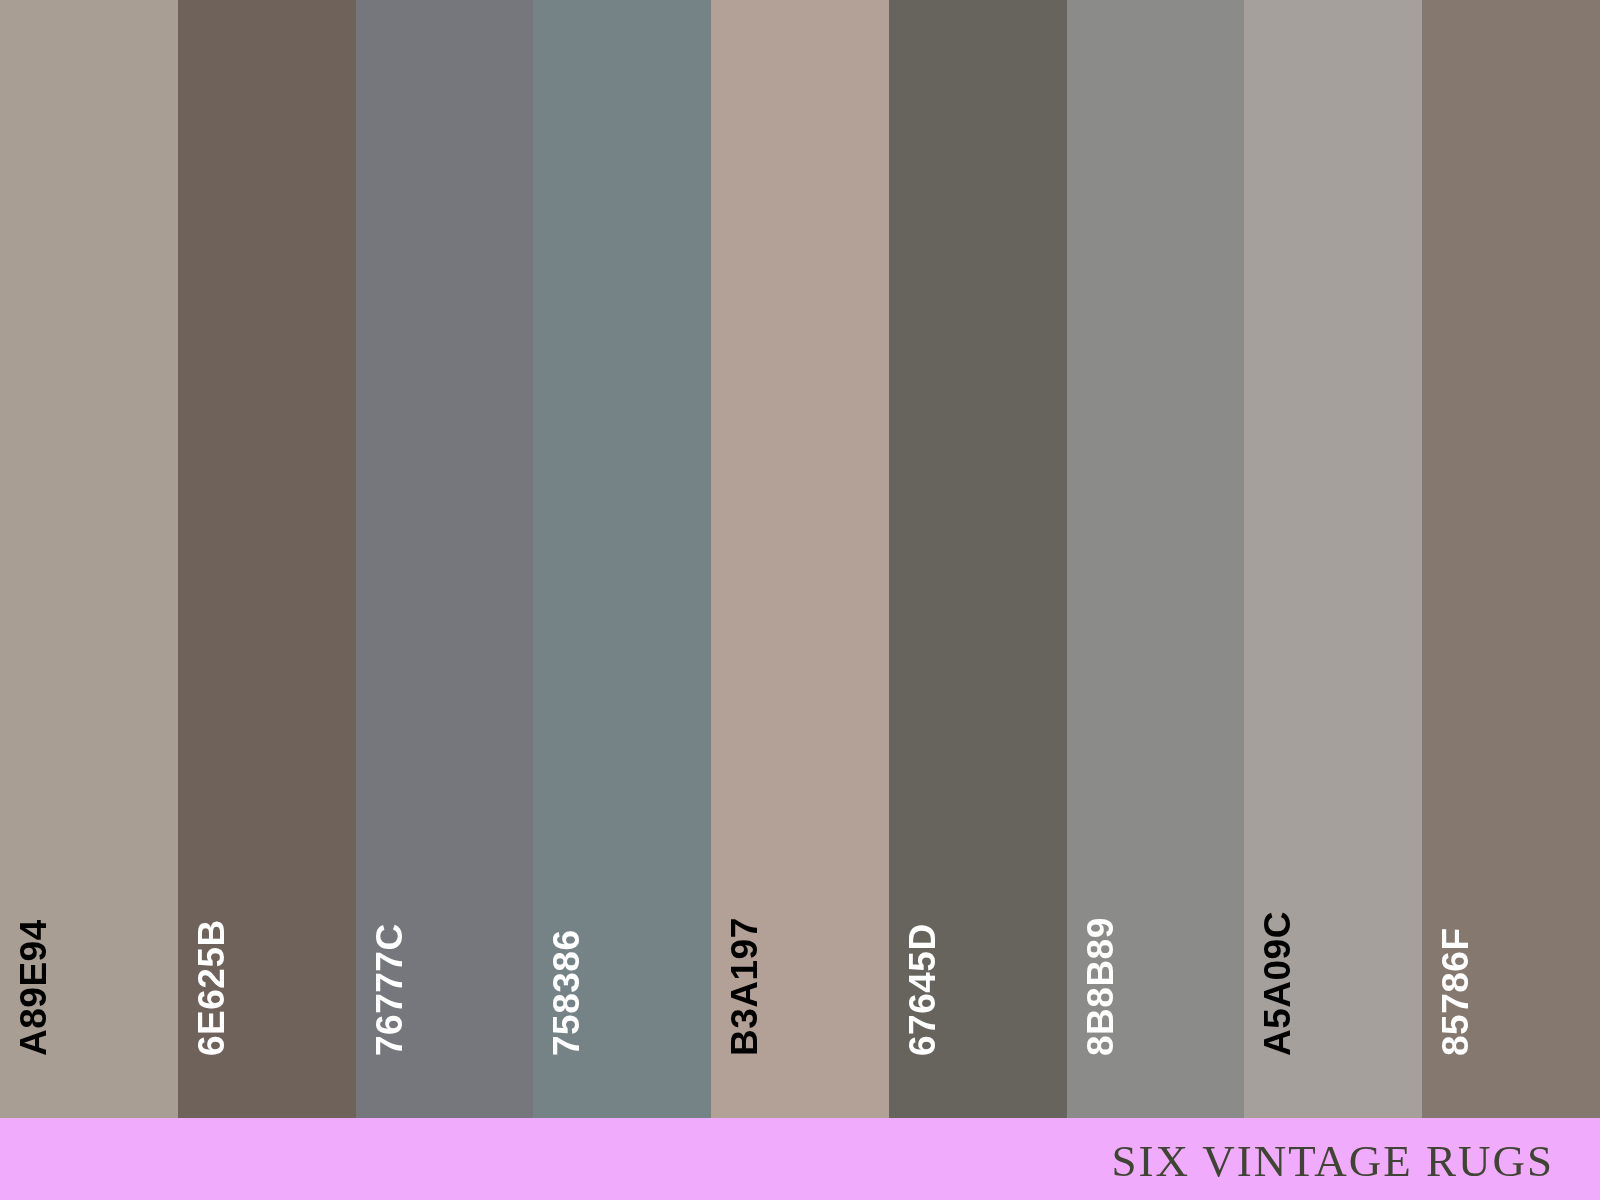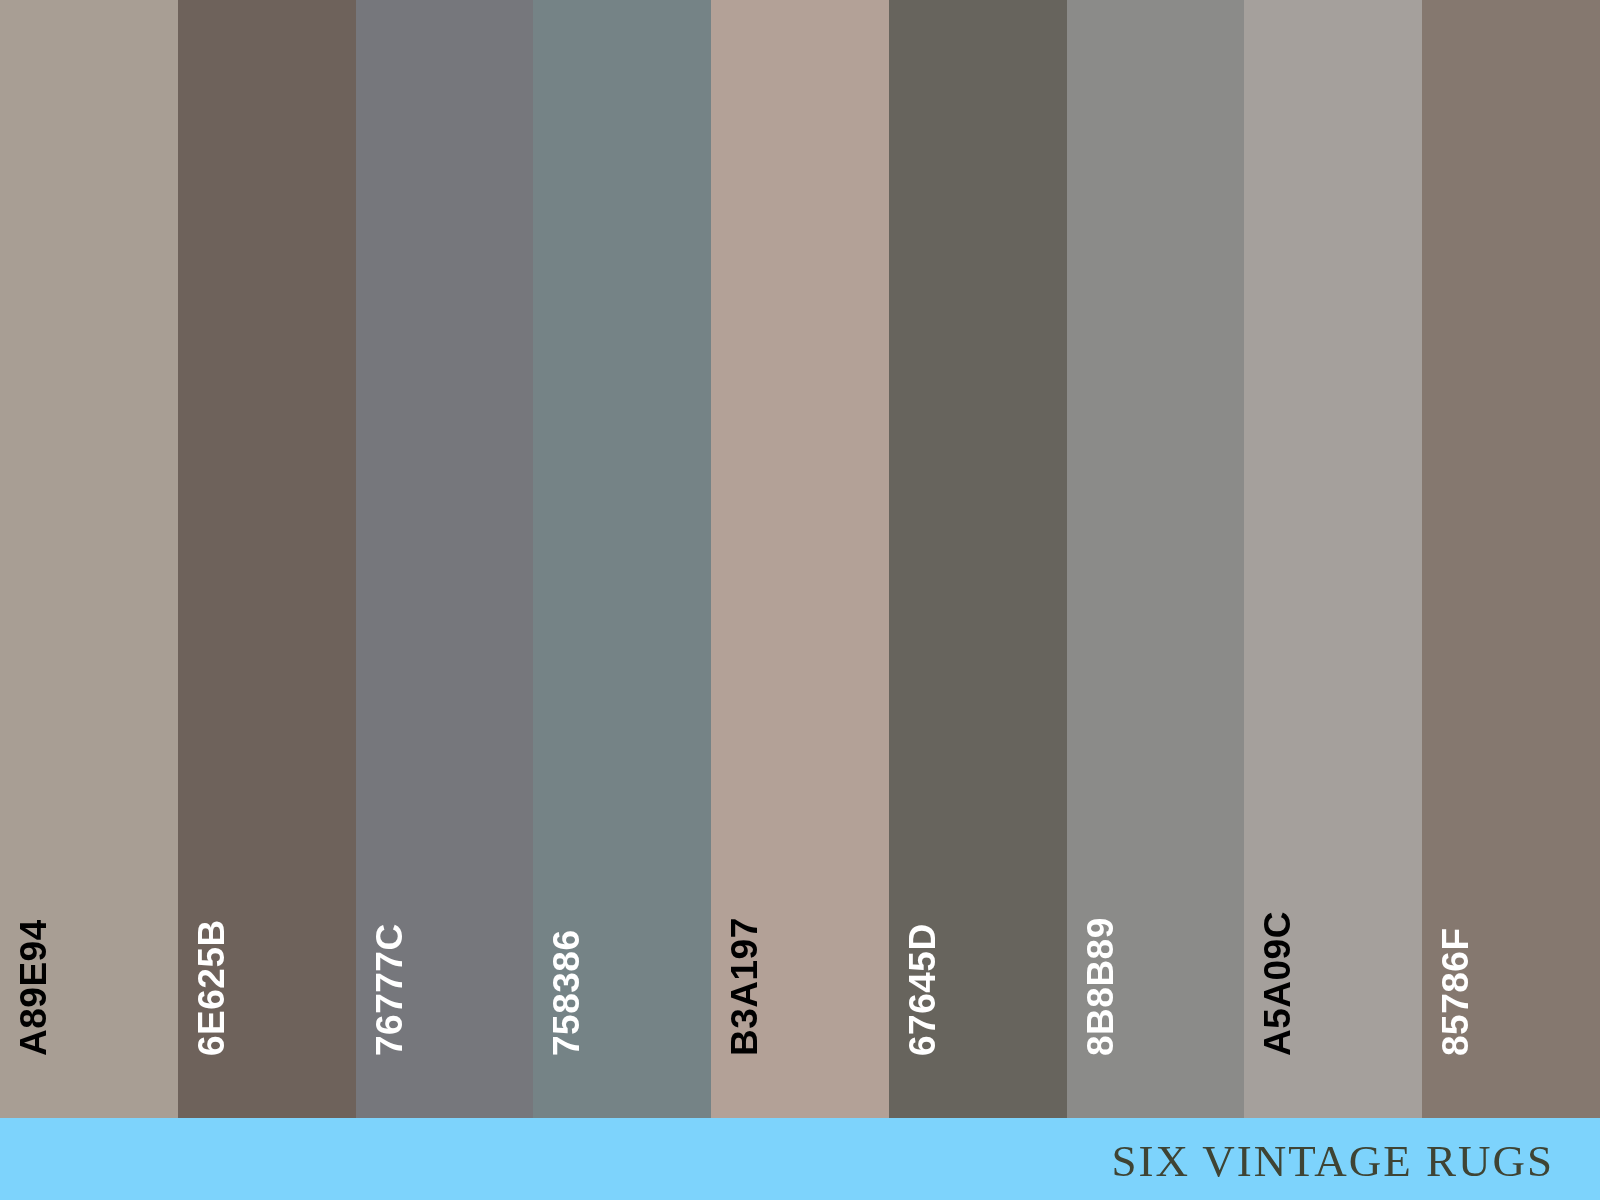--- a/index.html
+++ b/index.html
@@ -142,17 +142,17 @@
     </div>
 
     <div class="swatch" style="background-color: rgb(133, 120, 111); color: rgb(255, 255, 255);">
       <div class="swatch-label-wrap">
         <span class="swatch-label">85786F</span>
       </div>
     </div>
 
   </div>
 
-  <div id="footer-bar" style="background-color: #7dd3fc;">
+  <div id="footer-bar" style="background-color: #f0abfc;">
     <div id="brand-wordmark" style="color: rgb(63, 68, 52);">SIX VINTAGE RUGS</div>
   </div>
 
 </div>
 
 </body></html>

